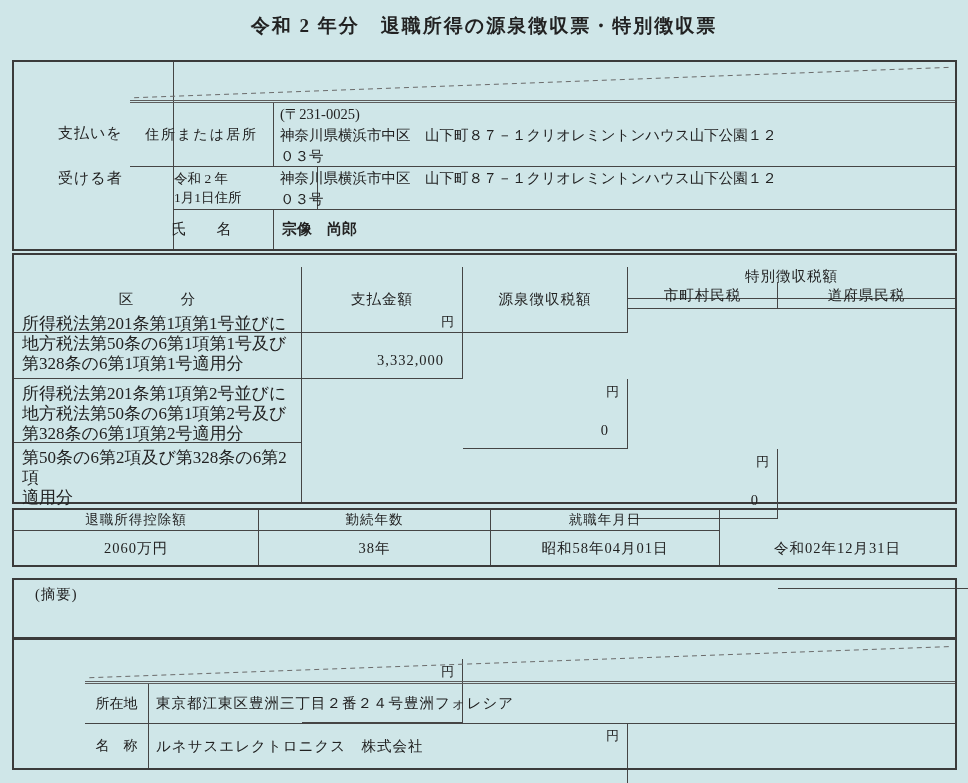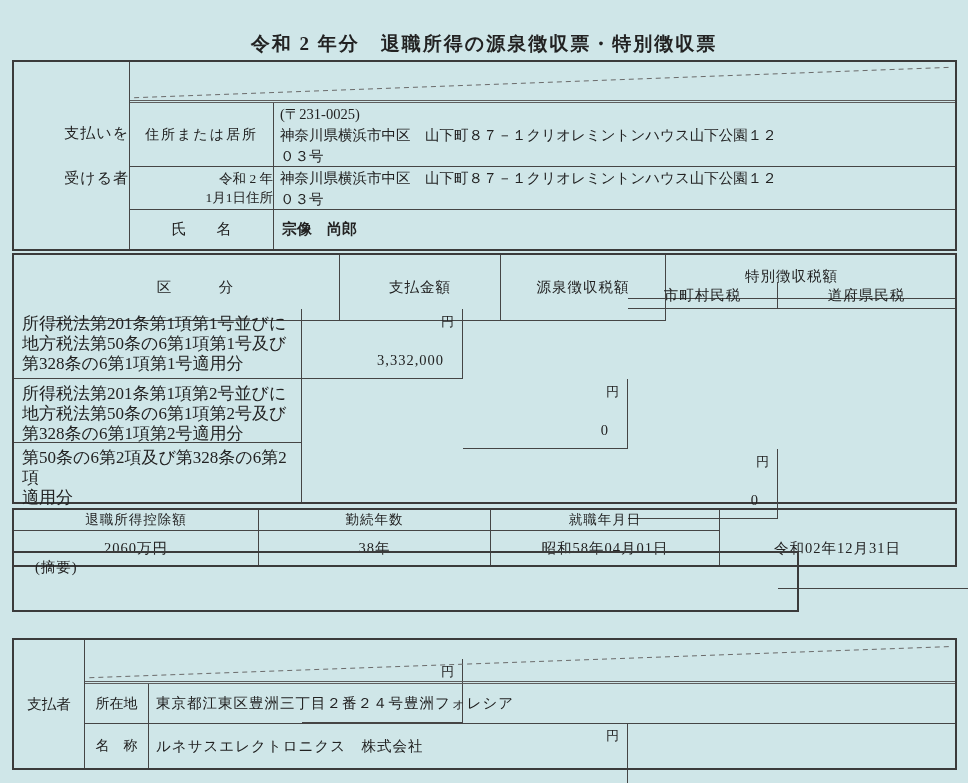--- a/index.html
+++ b/index.html
@@ -6,51 +6,51 @@
   .doc{
     position:relative;
     width:968px;height:783px;
     background:#cfe6e8;
     font-family:"Liberation Serif","DejaVu Serif",serif;
     color:#222;
     overflow:hidden;
   }
   .title{
     position:absolute;top:13px;left:0;width:100%;
-    text-align:center;font-size:19px;font-weight:600;letter-spacing:2px;margin-top:18px;
+    text-align:center;font-size:19px;font-weight:600;letter-spacing:2px;
   }
   .box{position:absolute;border:2px solid #3b3b3b;box-sizing:border-box;}
   .cell{position:absolute;box-sizing:border-box;}
   .br{border-right:1.5px solid #454545;}
   .bb{border-bottom:1.5px solid #454545;}
   .bb-double{border-bottom:3px double #5d5d5d;}
   .center{display:flex;align-items:center;justify-content:center;text-align:center;}
   .vcenter-left{display:flex;align-items:center;justify-content:flex-start;}
-  .col-center{display:flex;flex-direction:column;align-items:flex-end;justify-content:center;text-align:center;}
+  .col-center{display:flex;flex-direction:column;align-items:flex-start;justify-content:center;text-align:center;margin-left:44px;}
 
   
   .t1{left:12px;top:60px;width:945px;height:191px;}
   .t1-left{left:0;top:0;width:116px;height:100%;gap:26px;font-size:15px;letter-spacing:1px;}
   .t1-diag{left:116px;top:0;right:0;height:41px;}
   .t1-addr-label{left:116px;top:41px;width:144px;height:64px;font-size:14px;letter-spacing:2px;}
   .t1-addr-value{left:260px;top:41px;right:0;height:64px;font-size:14.5px;line-height:21px;padding:1px 6px;}
   .t1-jan1-label{left:116px;top:105px;width:144px;height:43px;font-size:13.5px;line-height:19px;}
   .t1-jan1-value{left:260px;top:105px;right:0;height:43px;font-size:14.5px;line-height:21px;padding:1px 6px;}
   .t1-name-label{left:116px;top:148px;width:144px;bottom:0;font-size:15px;}
   .t1-name-value{left:260px;top:148px;right:0;bottom:0;font-size:15px;padding-left:8px;font-weight:bold;}
 
   
   .t2{left:12px;top:253px;width:945px;height:251px;}
   .t2 .h{font-size:14.5px;letter-spacing:1px;}
   .c1{left:0;width:288px;}
   .c2{left:288px;width:161px;}
   .c3{left:449px;width:165px;}
   .c4{left:614px;width:150px;}
   .c5{left:764px;right:0;}
-  .hdr{top:0;height:66px;margin-left:38px;}
+  .hdr{top:12px;height:66px;}
   .hdr-special{top:0;height:44px;left:614px;right:0;}
   .hdr-sub{top:27px;height:27px;}
   .r1{top:54px;height:70px;}
   .r2{top:124px;height:64px;}
   .r3{top:188px;bottom:0;}
   .row-label{font-size:17px;line-height:20px;padding:5px 6px 0 8px;}
   .amt{position:relative;}
   .amt .yen{position:absolute;top:4px;right:8px;font-size:13px;}
   .amt .val{position:absolute;bottom:9px;right:18px;font-size:14.5px;letter-spacing:1px;}
 
@@ -59,21 +59,21 @@
   .t3 .h{font-size:13.5px;letter-spacing:1px;}
   .t3 .v{font-size:14.5px;letter-spacing:1px;}
   .s1{left:0;width:245px;}
   .s2{left:245px;width:232px;}
   .s3{left:477px;width:229px;}
   .s4{left:706px;right:0;}
   .t3-hdr{top:0;height:21px;}
   .t3-val{top:21px;bottom:0;}
 
   
-  .t-remarks{left:12px;top:551px;width:787px;height:61px;padding-left:48px;}
+  .t-remarks{left:12px;top:578px;width:945px;height:61px;padding-left:48px;}
   .remarks-label{position:absolute;top:5px;left:21px;font-size:14.5px;letter-spacing:1px;}
 
   
   .t4{left:12px;top:638px;width:945px;height:132px;}
   .t4-left{left:0;top:0;width:71px;height:100%;font-size:14.5px;}
   .t4-diag{left:71px;top:0;right:0;height:44px;}
   .t4-loc-label{left:71px;top:44px;width:64px;height:40px;font-size:14px;}
   .t4-loc-value{left:135px;top:44px;right:0;height:40px;font-size:14.5px;padding-left:7px;letter-spacing:1px;font-family:Liberation Mono, monospace;}
   .t4-name-label{left:71px;top:84px;width:64px;bottom:0;font-size:14px;}
   .t4-name-value{left:135px;top:84px;right:0;bottom:0;font-size:14.5px;padding-left:7px;letter-spacing:1px;}
@@ -190,21 +190,20 @@
     <div class="cell t3-val s2 br center v">38年</div>
     <div class="cell t3-val s3 br center v">昭和58年04月01日</div>
     <div class="cell t3-val s4 center v">令和02年12月31日</div>
   </div>
 
   <div class="box t-remarks">
     <div class="remarks-label">(摘要)</div>
   </div>
 
   <div class="box t4">
-    <div class="cell t4-left br center">支払者</div>
     <div class="cell t4-diag bb-double">
       <svg class="strike" viewBox="0 0 100 100" preserveAspectRatio="none">
           <line x1="0.5" y1="92" x2="99.5" y2="16"></line>
         </svg>
     </div>
     <div class="cell t4-loc-label br bb center">所在地</div>
     <div class="cell t4-loc-value bb vcenter-left">東京都江東区豊洲三丁目２番２４号豊洲フォレシア</div>
     <div class="cell t4-name-label br center">名　称</div>
     <div class="cell t4-name-value vcenter-left">ルネサスエレクトロニクス　株式会社</div>
   </div>

